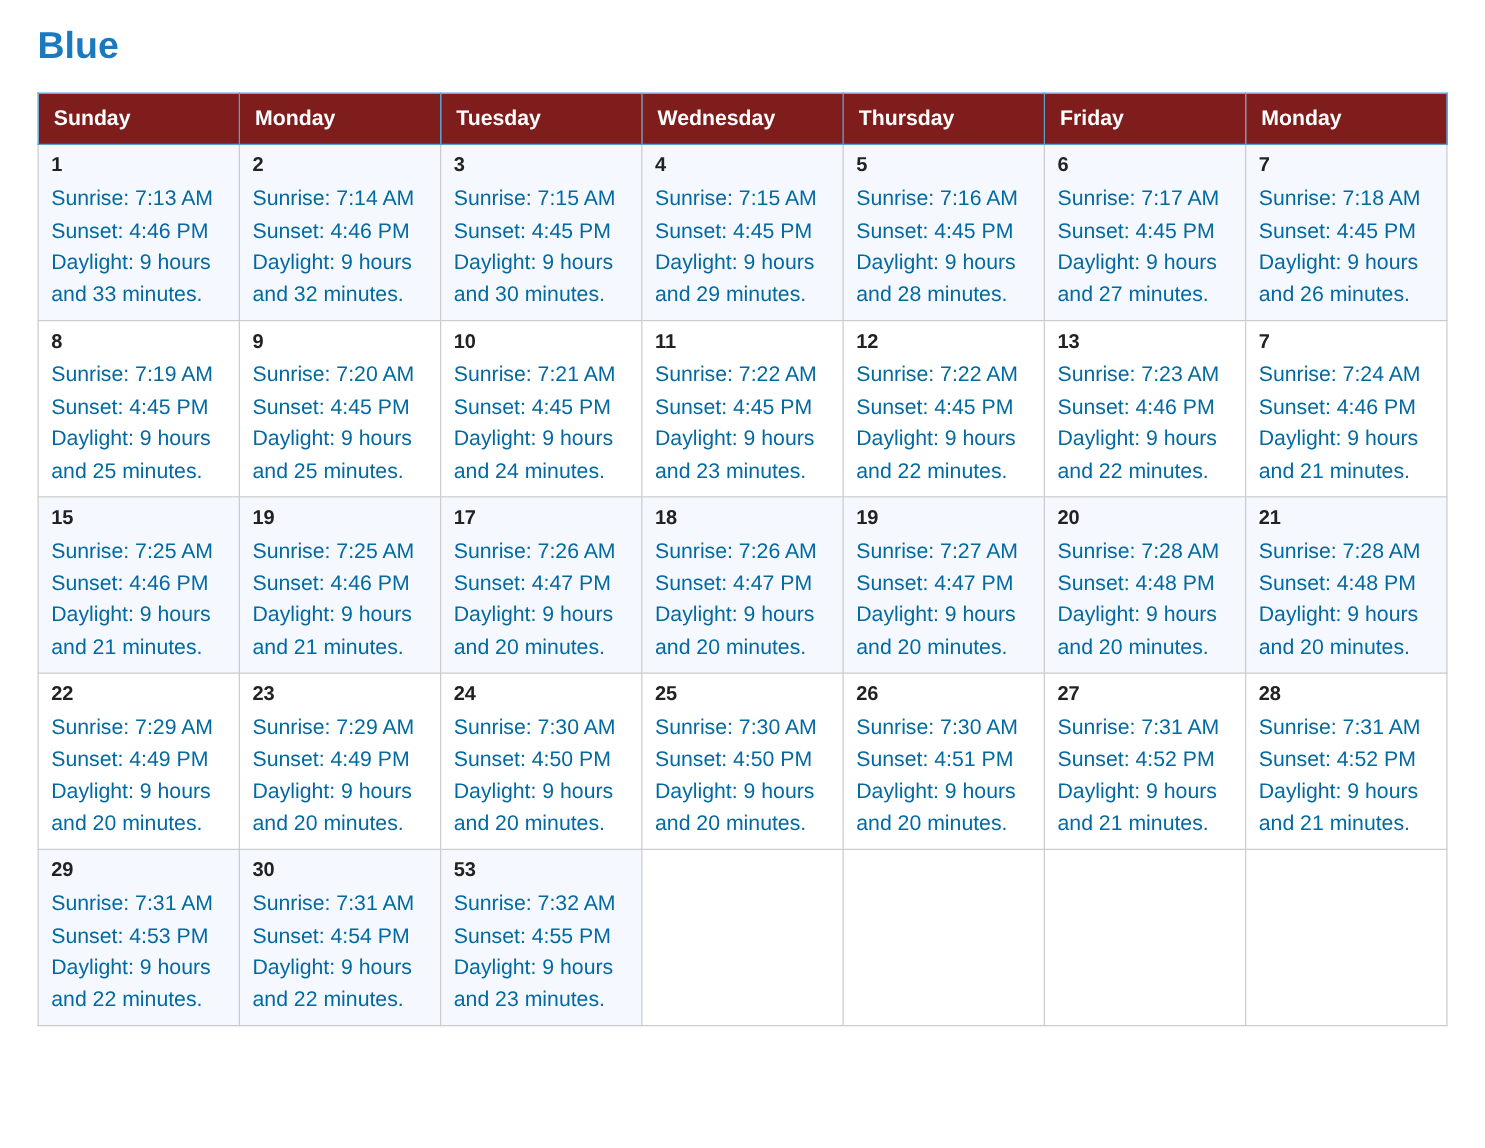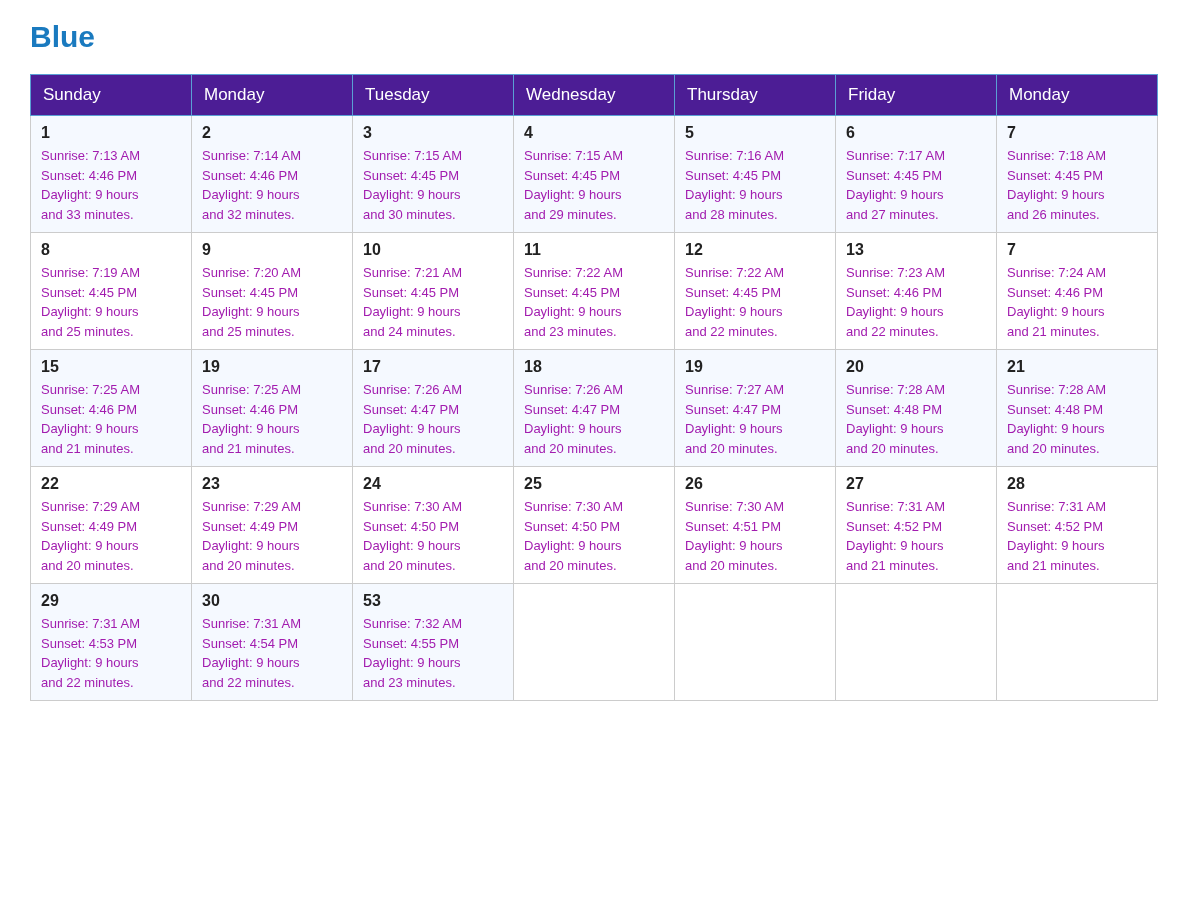--- a/index.html
+++ b/index.html
@@ -34,24 +34,24 @@
       font-size: 22px;
       color: #555;
       margin-top: 4px;
     }
     .calendar {
       width: 100%;
       border-collapse: collapse;
       border: 1px solid #aaa;
     }
     .calendar th {
-      background-color: #4c1d95;
+      background-color: #7f1d1d;
       color: #fff;
       font-size: 17px;
-      font-weight: normal;
+      font-weight: bold;
       padding: 10px 12px;
       text-align: left;
       border: 1px solid #5a9fd4;
     }
     .calendar td {
       vertical-align: top;
       padding: 8px 10px;
       border: 1px solid #ccc;
       width: calc(100% / 7);
       min-height: 90px;
@@ -63,22 +63,22 @@
       background-color: #fff;
     }
     .day-num {
       font-size: 16px;
       font-weight: bold;
       color: #222;
       display: block;
       margin-bottom: 4px;
     }
     .day-info {
-      font-size: 13px;
-      color: #a21caf;
+      font-size: 17px;
+      color: #0369a1;
       line-height: 1.5;
     }
     .empty-cell {
       background-color: #fff !important;
     }
     .logo-wrapper {
       display: flex;
       flex-direction: row;
       align-items: center;
     }

